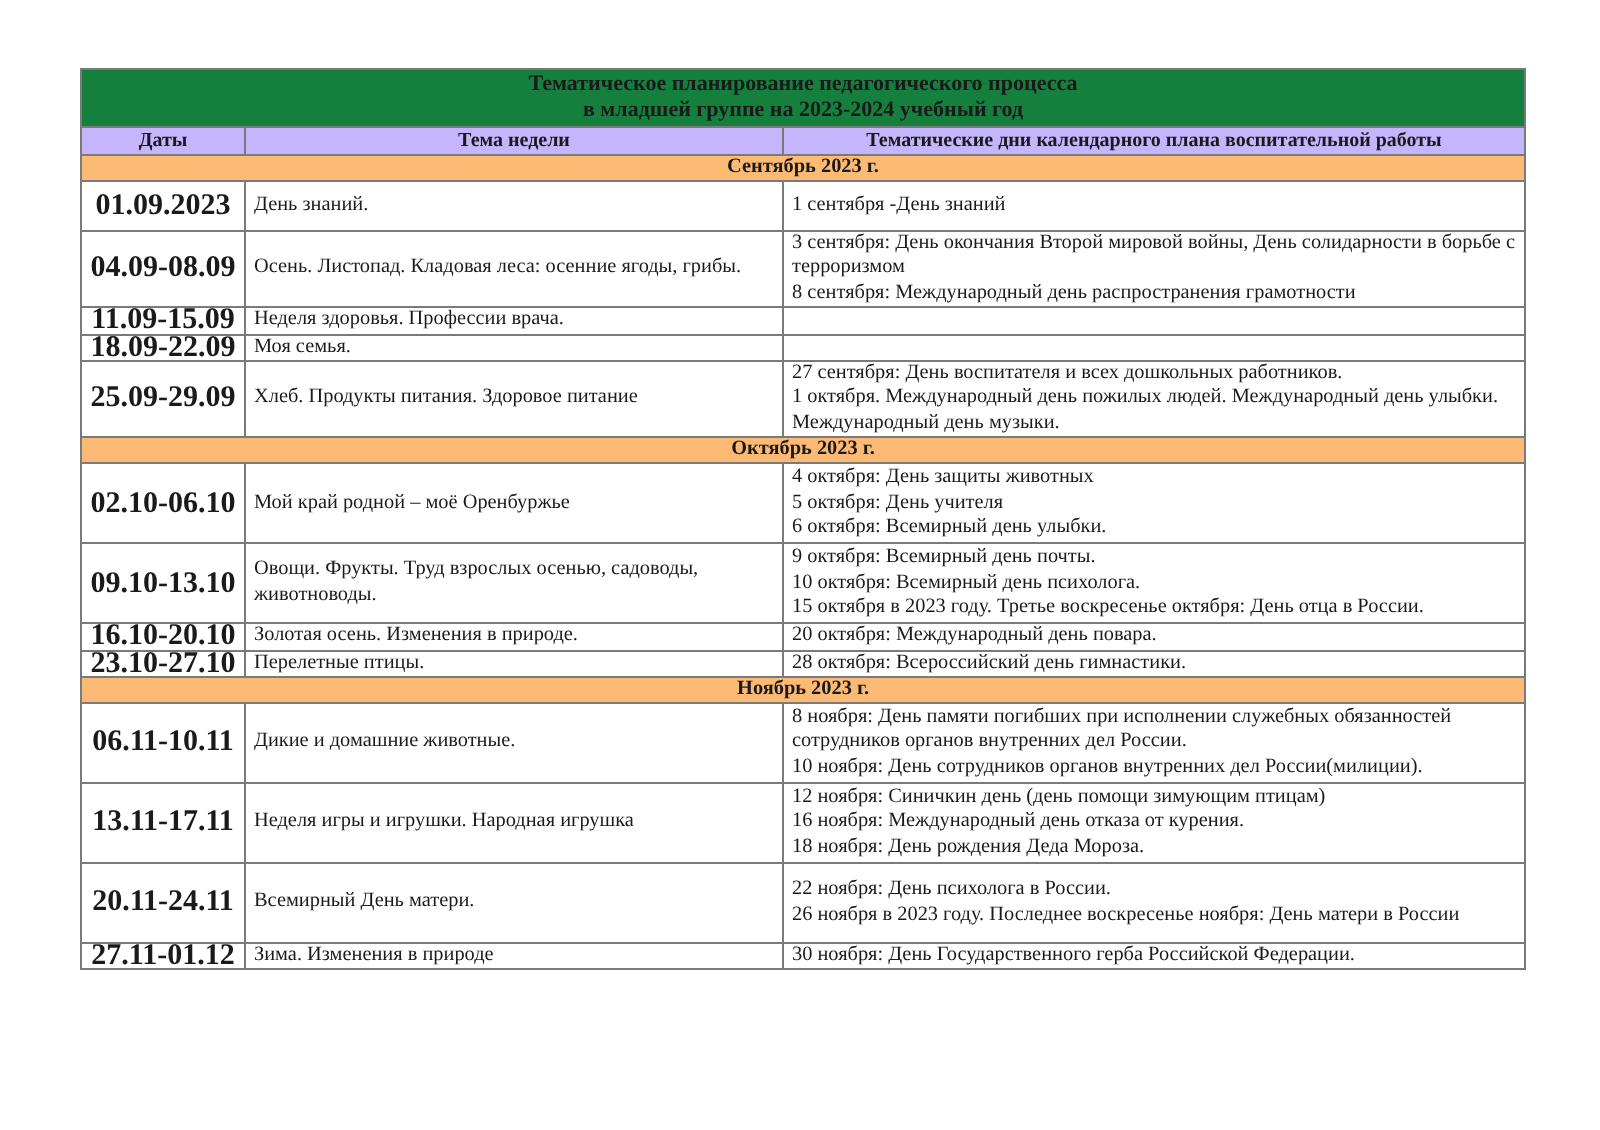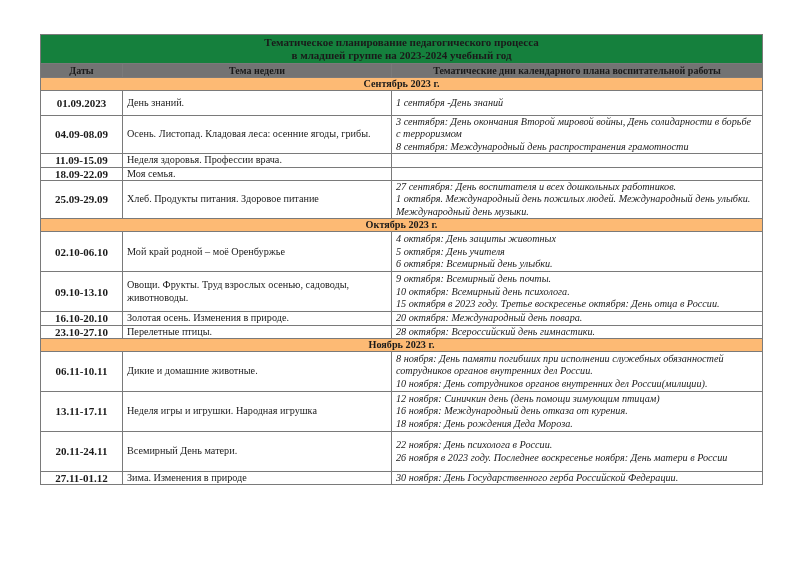--- a/index.html
+++ b/index.html
@@ -6,24 +6,24 @@
   body { width: 800px; height: 565px; position: relative; overflow: hidden;
          font-family: "Liberation Serif", "DejaVu Serif", serif; color: #1a1a1a; }
   table.plan { position: absolute; left: 40px; top: 34px; width: 722px;
                border-collapse: collapse; table-layout: fixed; font-size: 10.2px; line-height: 12.4px; }
   table.plan td, table.plan th { border: 1px solid #7a7a7a; padding: 0 4px; vertical-align: middle; }
   col.c-date { width: 82px; }
   col.c-theme { width: 269px; }
   col.c-events { width: 371px; }
   .title-cell { background: #15803d; text-align: center; font-weight: bold; font-size: 11px;
                 line-height: 13px; padding: 2px 4px 1px; height: 28px; }
-  .head-row th { background: #737373; font-weight: bold; font-size: 10px; text-align: center; height: 13px; line-height: 12px; }
+  .head-row th { background: #c4b5fd; font-weight: bold; font-size: 10px; text-align: center; height: 13px; line-height: 12px; }
   .month-row td { background: #fdba74; font-weight: bold; text-align: center; height: 12px; line-height: 12px; }
-  td.date { font-weight: bold; text-align: center; font-size: 11px; }
-  td.events { vertical-align: top; font-style: italic; }
+  td.date { font-weight: bold; text-align: center; font-size: 15px; }
+  td.events { vertical-align: top; }
   .ev-line { display: block; }
 </style>
 </head>
 <body>
 
 <table class="plan">
   <colgroup>
     <col class="c-date">
       <col class="c-theme">
       <col class="c-events">

